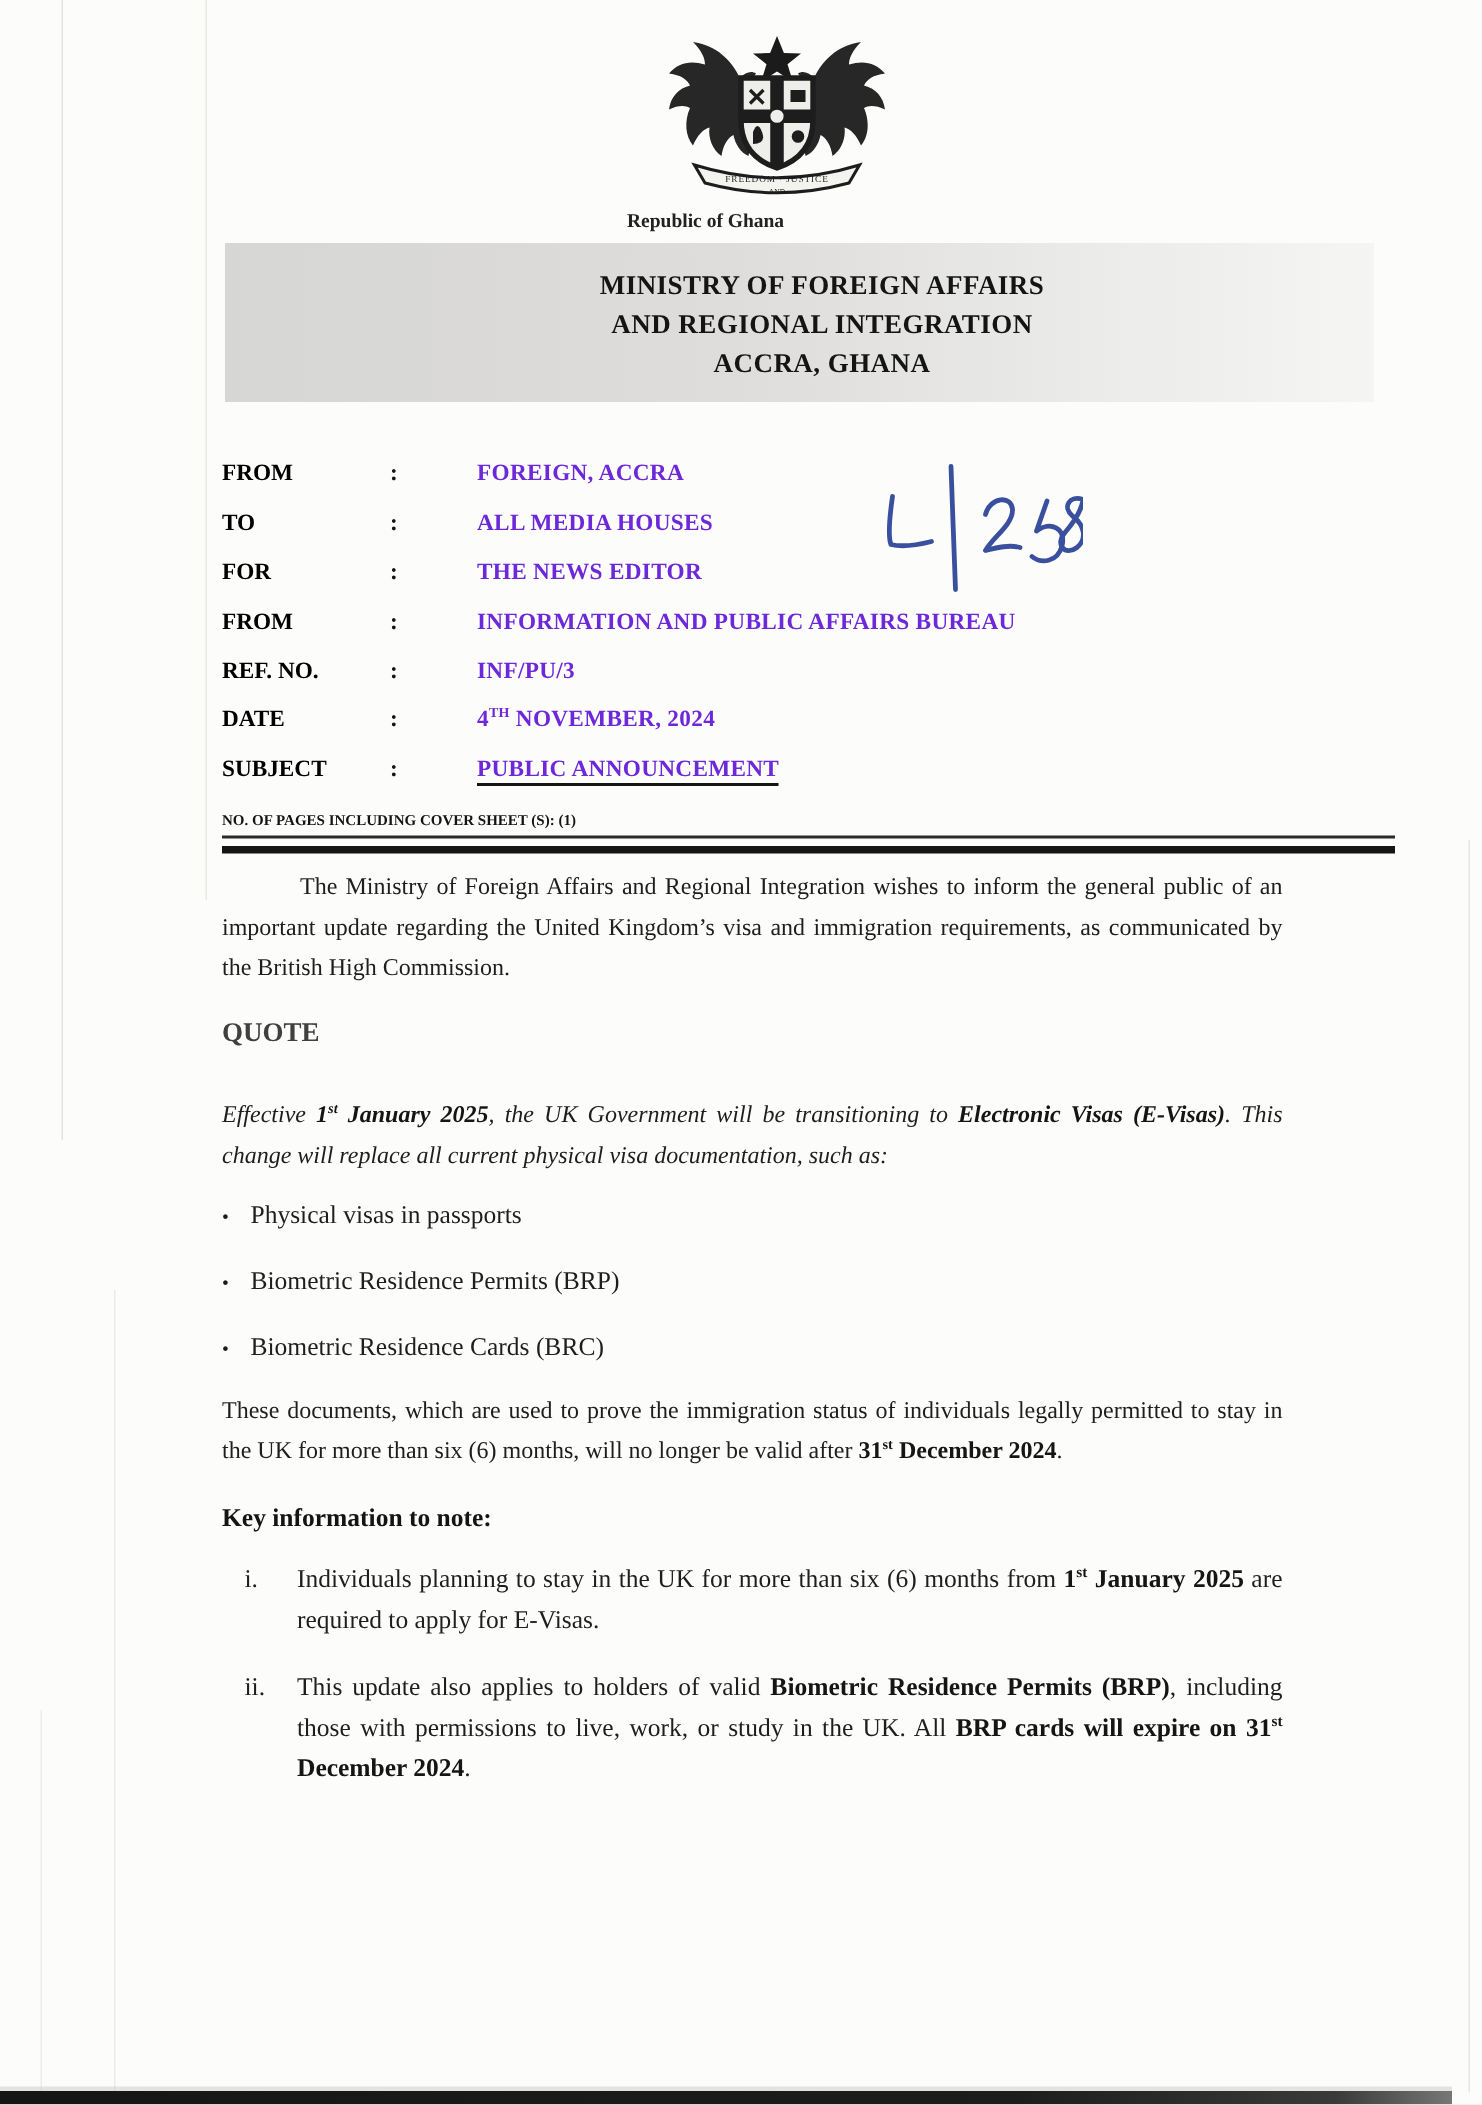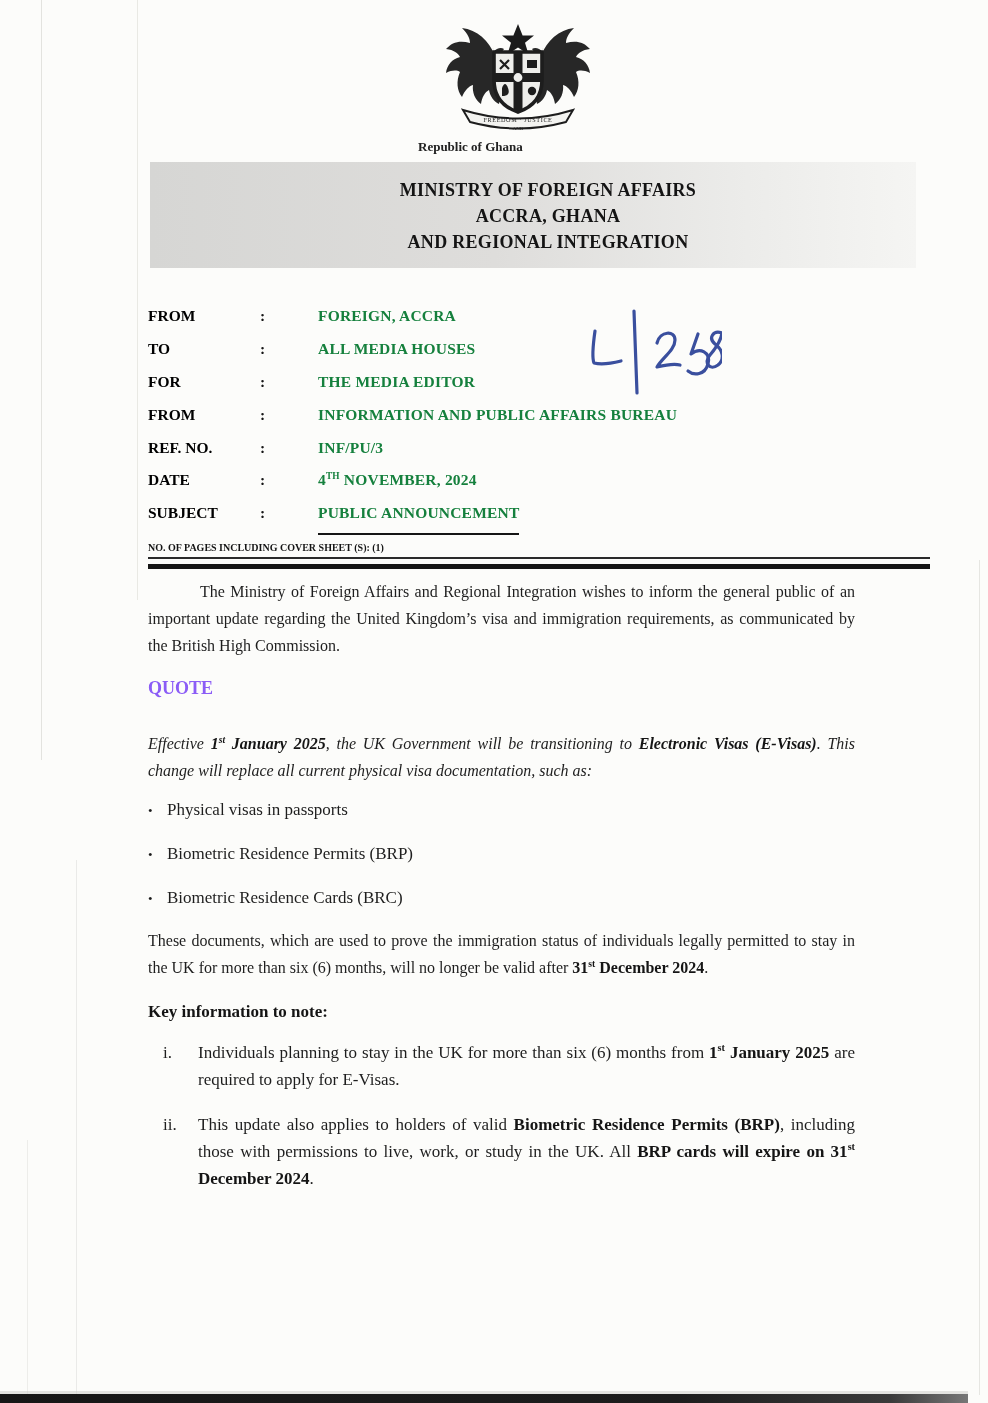--- a/index.html
+++ b/index.html
@@ -37,52 +37,52 @@
 
   
   .handwrite{position:absolute;left:572px;top:303px;width:150px;height:95px;}
   .handwrite svg{width:100%;height:100%;}
 
   
   .memo{position:absolute;left:148px;top:300px;width:782px;}
   .mrow{display:flex;height:32.8px;align-items:center;}
   .mlabel{width:112px;font-weight:bold;font-size:15.5px;color:#000000;}
   .mcolon{width:58px;font-weight:bold;font-size:15.5px;color:#141414;}
-  .mvalue{font-weight:bold;font-size:15.5px;color:#15803d;letter-spacing:.2px;}
+  .mvalue{font-weight:bold;font-size:15.5px;color:#6d28d9;letter-spacing:.2px;}
 
   
   .pagesnote{
     position:absolute;left:148px;top:537px;width:782px;
     border-bottom:5px solid #151515;padding-bottom:9px;
   }
   .pn-text{position:relative;z-index:2;font-weight:bold;font-size:10px;color:#141414;}
   .pn-line{position:absolute;left:0;right:0;top:20px;height:2px;background:#2a2a2a;}
 
   
   .content{position:absolute;left:148px;top:578px;width:707px;}
   .p{margin:0;font-size:16px;line-height:27px;text-align:justify;}
   .indent{text-indent:52px;}
-  .h-quote{margin:16px 0 0 0;font-size:18px;line-height:27px;font-weight:bold;color:#8b5cf6;}
+  .h-quote{margin:16px 0 0 0;font-size:18px;line-height:27px;font-weight:bold;color:#404040;}
   .h-key{margin:17px 0 0 0;font-size:17px;line-height:27px;font-weight:bold;color:#141414;}
   .p2{margin-top:28px;font-style:italic;}
   .bullet{display:flex;margin:0;font-size:17px;line-height:27px;}
   .bullet-first{margin-top:12px;}
   .bullet + .bullet{margin-top:16px;}
   .dot{width:19px;font-size:13px;color:#1a1a1a;padding-top:1px;}
   .p3{margin-top:15px;}
   .li{display:flex;font-size:17px;line-height:27px;}
   .li-1{margin-top:14px;}
   .li-2{margin-top:18px;justify-content:flex-end;}
   .marker{width:50px;box-sizing:border-box;padding-left:15px;}
   .litext{flex:1;text-align:justify;}
 
   
   .b{font-weight:bold;color:#151515;}
   .sup{vertical-align:super;font-size:60%;line-height:0;}
-  .u{border-bottom:2.5px solid #151515;padding-bottom:12px;}
+  .u{border-bottom:2.5px solid #151515;padding-bottom:1px;}
 </style>
 </head>
 <body>
 
 <div class="page">
 
   <div class="scanline sl-a"></div>
   <div class="scanline sl-b"></div>
   <div class="scanline sl-c"></div>
   <div class="scanline sl-d"></div>
@@ -117,22 +117,22 @@
 
       <path d="M20,88 Q75,105 130,88 L123,100 Q75,113 27,100 Z" fill="#f3f3f0" stroke="#1d1d1d" stroke-width="2"></path>
       <text x="75" y="99.5" font-size="6.2" text-anchor="middle" fill="#1d1d1d" font-family="Liberation Serif, serif" letter-spacing="0.6">FREEDOM · JUSTICE</text>
       <text x="75" y="107.5" font-size="5" text-anchor="middle" fill="#1d1d1d" font-family="Liberation Serif, serif">AND</text>
     </svg>
   </div>
   <div class="emblem-caption">Republic of Ghana</div>
 
   <div class="band">
     <div>MINISTRY OF FOREIGN AFFAIRS</div>
+    <div>AND REGIONAL INTEGRATION</div>
     <div>ACCRA, GHANA</div>
-    <div>AND REGIONAL INTEGRATION</div>
   </div>
 
   <div class="handwrite" aria-label="L|258">
     <svg viewBox="0 0 150 95" xmlns="http://www.w3.org/2000/svg" fill="none" stroke="#3a4f9e" stroke-width="3.2" stroke-linecap="round" stroke-linejoin="round">
       <path d="M23,28 C21,42 20,55 22,60 C30,62 41,60 49,58"></path>
       <path d="M62,8 C63,35 64,65 65,90"></path>
       <path d="M85,40 C88,28 103,27 103,37 C103,47 90,55 85,64 C93,62 101,60 108,62"></path>
       <path d="M126,31 L119,51 C128,44 139,49 136,61 C133,72 122,73 116,68"></path>
       <path d="M150,30 C141,27 136,35 143,41 C151,47 153,56 146,62 C138,68 131,60 138,52 C144,45 149,38 150,30 Z"></path>
     </svg>
@@ -145,21 +145,21 @@
       <span class="mvalue"><span>FOREIGN, ACCRA</span></span>
     </div>
     <div class="mrow">
       <span class="mlabel">TO</span>
       <span class="mcolon">:</span>
       <span class="mvalue"><span>ALL MEDIA HOUSES</span></span>
     </div>
     <div class="mrow">
       <span class="mlabel">FOR</span>
       <span class="mcolon">:</span>
-      <span class="mvalue"><span>THE MEDIA EDITOR</span></span>
+      <span class="mvalue"><span>THE NEWS EDITOR</span></span>
     </div>
     <div class="mrow">
       <span class="mlabel">FROM</span>
       <span class="mcolon">:</span>
       <span class="mvalue"><span>INFORMATION AND PUBLIC AFFAIRS BUREAU</span></span>
     </div>
     <div class="mrow">
       <span class="mlabel">REF. NO.</span>
       <span class="mcolon">:</span>
       <span class="mvalue"><span>INF/PU/3</span></span>

